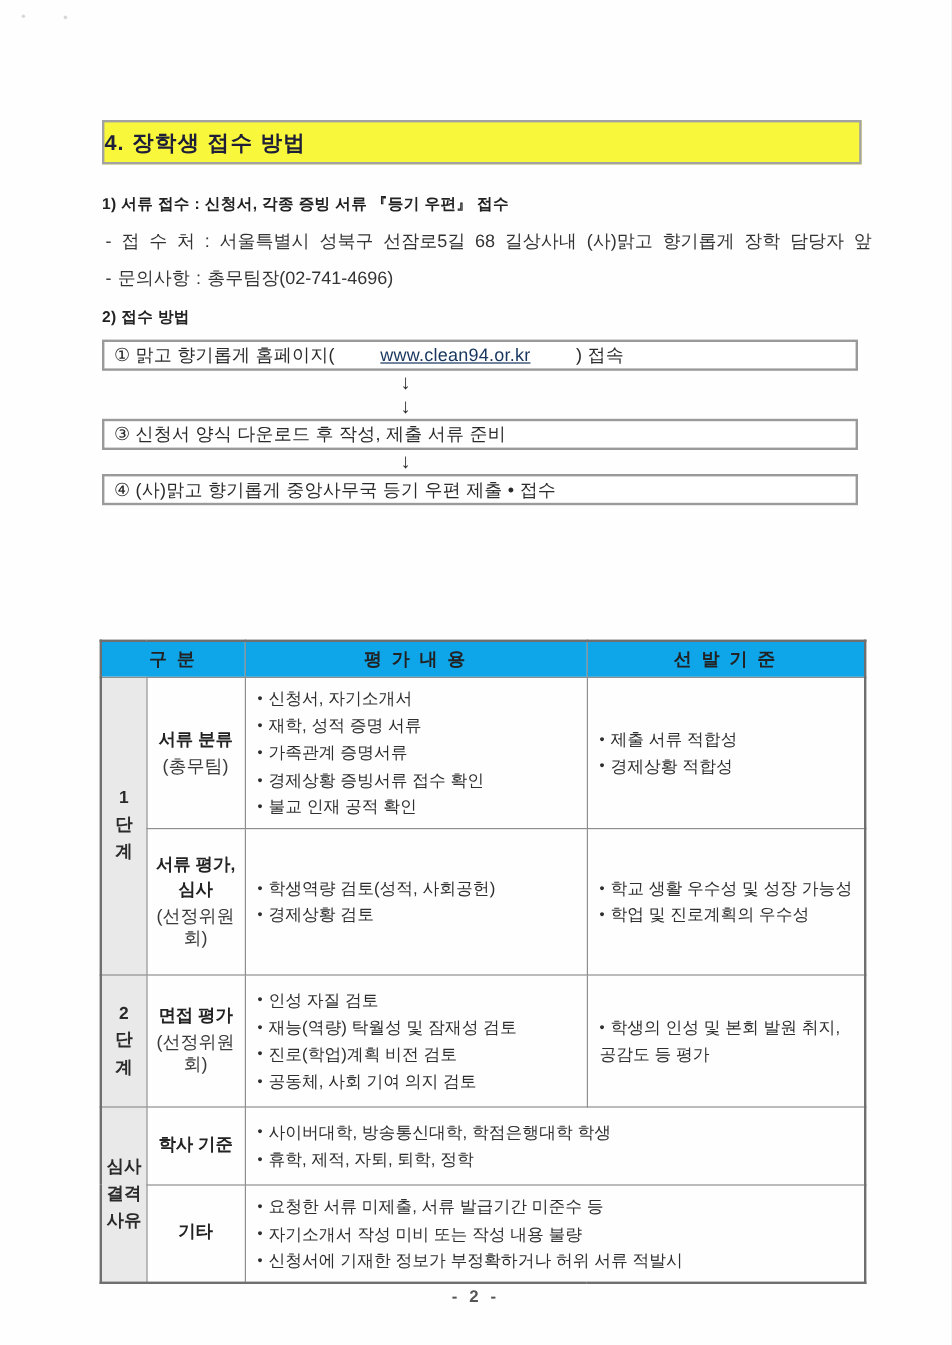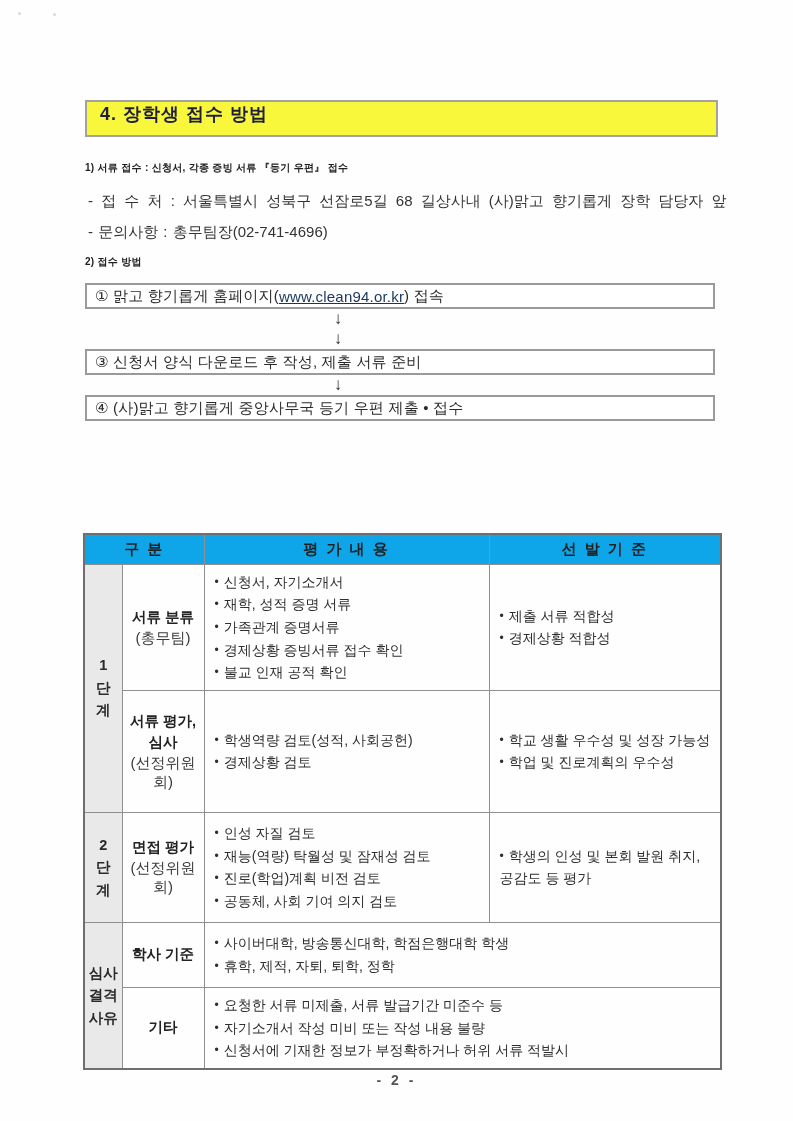--- a/index.html
+++ b/index.html
@@ -18,33 +18,32 @@
 
   
   .sec-bar {
     position: absolute;
     left: 85px;
     width: 633px;
     height: 37px;
     background: #f8f73c;
     border: 2px solid #a2a2a2;
     display: flex;
-    align-items: flex-start;
-    padding-left: 13px;
+    align-items: center;
     font-size: 18px;
     font-weight: bold;
     color: #1e1e38;
     letter-spacing: 1px;
   }
   #sec4-bar { top: 100px; }
   #sec5-bar { top: 480px; }
 
   
   .txt-line { position: absolute; left: 85px; white-space: nowrap; }
-  .bold15 { font-size: 10px; font-weight: bold; color: #222; letter-spacing: 0.3px; }
+  .bold15 { font-size: 13px; font-weight: bold; color: #222; letter-spacing: 0.3px; }
   .reg15  { font-size: 15px; color: #333; }
   #doc-line      { top: 161px; }
   #addr-line     { top: 192px; left: 88px; word-spacing: 4px; }
   #contact-line  { top: 223px; left: 88px; word-spacing: 1px; }
   #method-title  { top: 255px; }
 
   
   .flow {
     position: absolute;
     left: 85px;
@@ -55,20 +54,21 @@
     height: 26px;
     border: 2px solid #9a9a9a;
     display: flex;
     align-items: center;
     padding-left: 8px;
     font-size: 15px;
     color: #2a2a2a;
     background: #fff;
     letter-spacing: 0.2px;
     white-space: nowrap;
+    gap: 38px;
   }
   .flow-arrow {
     height: 20px;
     text-align: center;
     font-size: 17px;
     font-weight: bold;
     color: #2a2a2a;
     line-height: 20px;
     position: relative;
     left: -62px;

